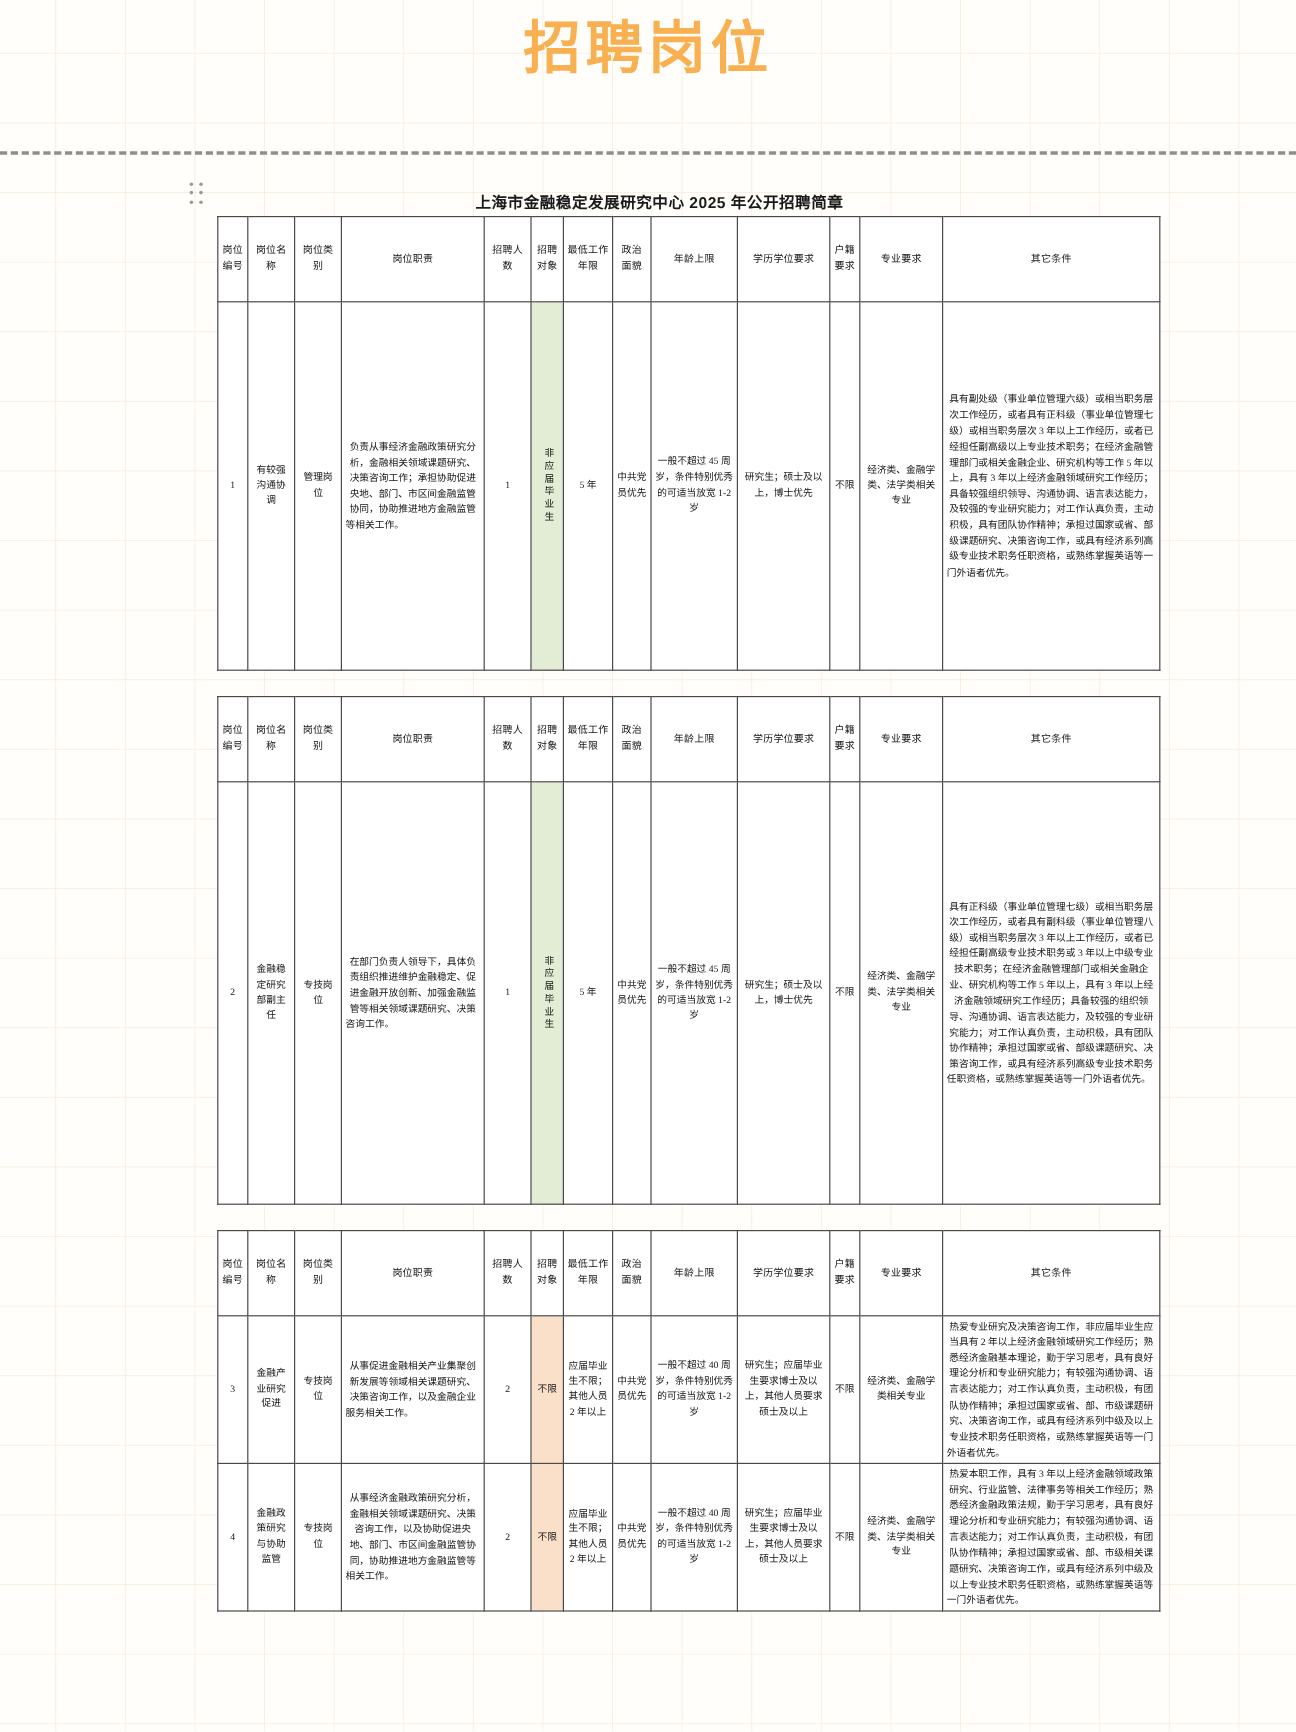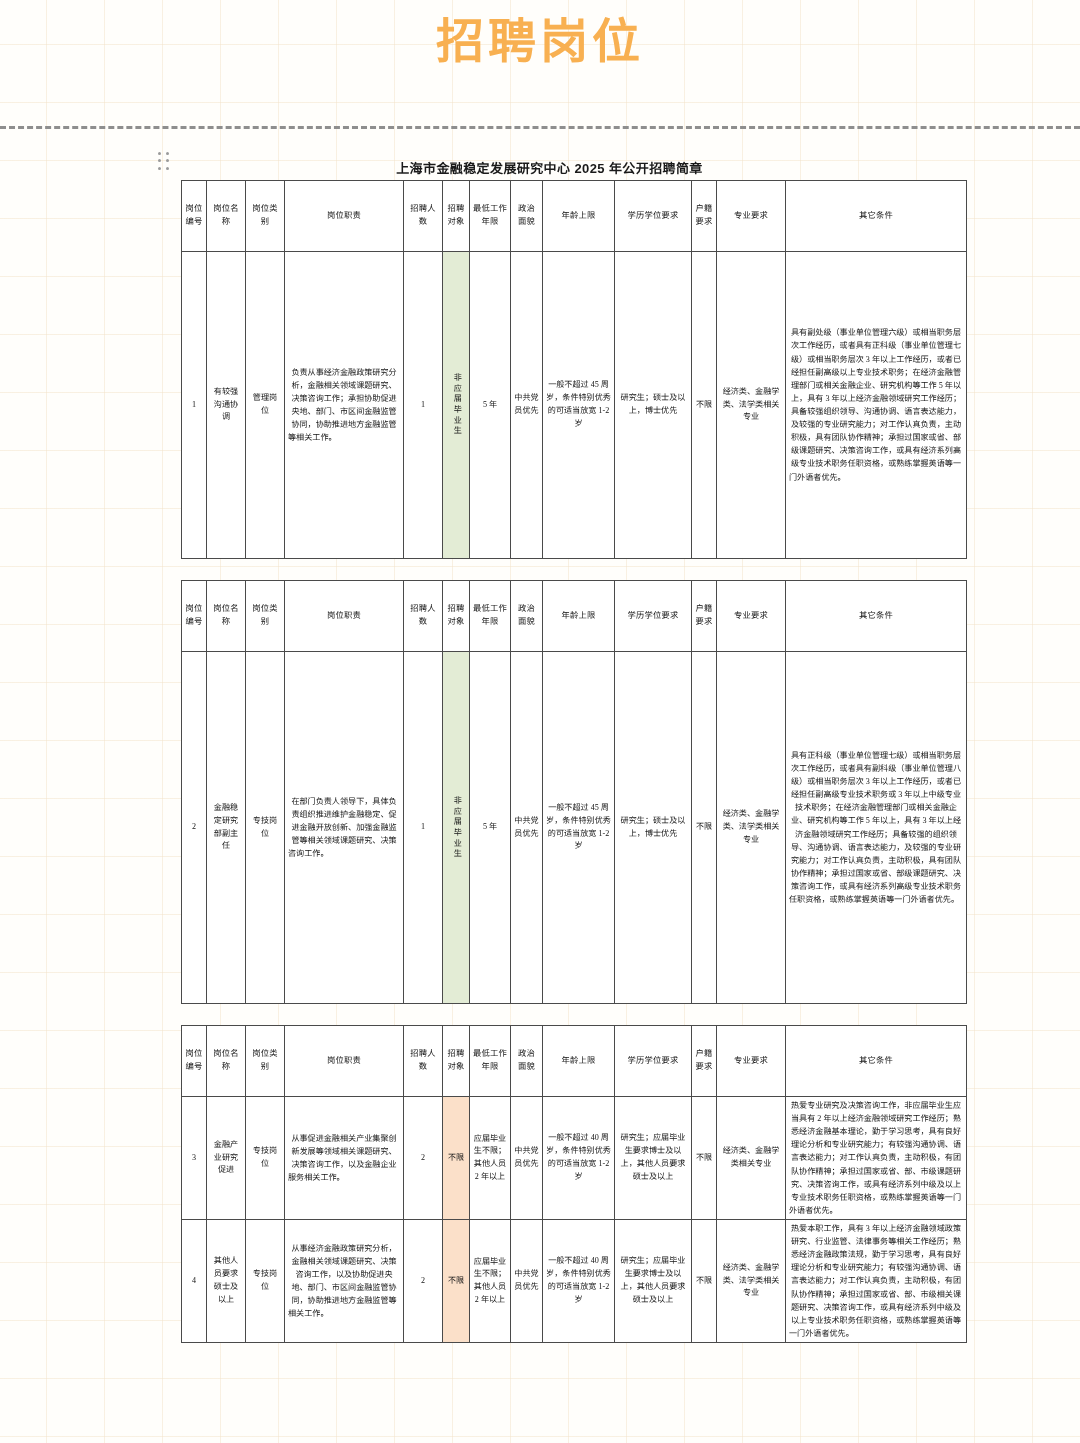--- a/index.html
+++ b/index.html
@@ -256,21 +256,21 @@
         <td class="c-minyear">应届毕业生不限；其他人员 2 年以上</td>
         <td class="c-political">中共党员优先</td>
         <td class="c-years">一般不超过 40 周岁，条件特别优秀的可适当放宽 1-2 岁</td>
         <td class="c-years">研究生；应届毕业生要求博士及以上，其他人员要求硕士及以上</td>
         <td class="c-hukou">不限</td>
         <td class="c-years">经济类、金融学类相关专业</td>
         <td class="c-other">热爱专业研究及决策咨询工作，非应届毕业生应当具有 2 年以上经济金融领域研究工作经历；熟悉经济金融基本理论，勤于学习思考，具有良好理论分析和专业研究能力；有较强沟通协调、语言表达能力；对工作认真负责，主动积极，有团队协作精神；承担过国家或省、部、市级课题研究、决策咨询工作，或具有经济系列中级及以上专业技术职务任职资格，或熟练掌握英语等一门外语者优先。</td>
       </tr>
       <tr>
         <td>4</td>
-        <td class="c-name">其他人员要求硕士及以上</td>
+        <td class="c-name">金融政策研究与协助监管</td>
         <td class="c-type">专技岗位</td>
         <td class="c-duty">从事经济金融政策研究分析，金融相关领域课题研究、决策咨询工作，以及协助促进央地、部门、市区间金融监管协同，协助推进地方金融监管等相关工作。</td>
         <td>2</td>
         <td class="c-target plain hl-peach">不限</td>
         <td class="c-minyear">应届毕业生不限；其他人员 2 年以上</td>
         <td class="c-political">中共党员优先</td>
         <td class="c-years">一般不超过 40 周岁，条件特别优秀的可适当放宽 1-2 岁</td>
         <td class="c-years">研究生；应届毕业生要求博士及以上，其他人员要求硕士及以上</td>
         <td class="c-hukou">不限</td>
         <td class="c-years">经济类、金融学类、法学类相关专业</td>

